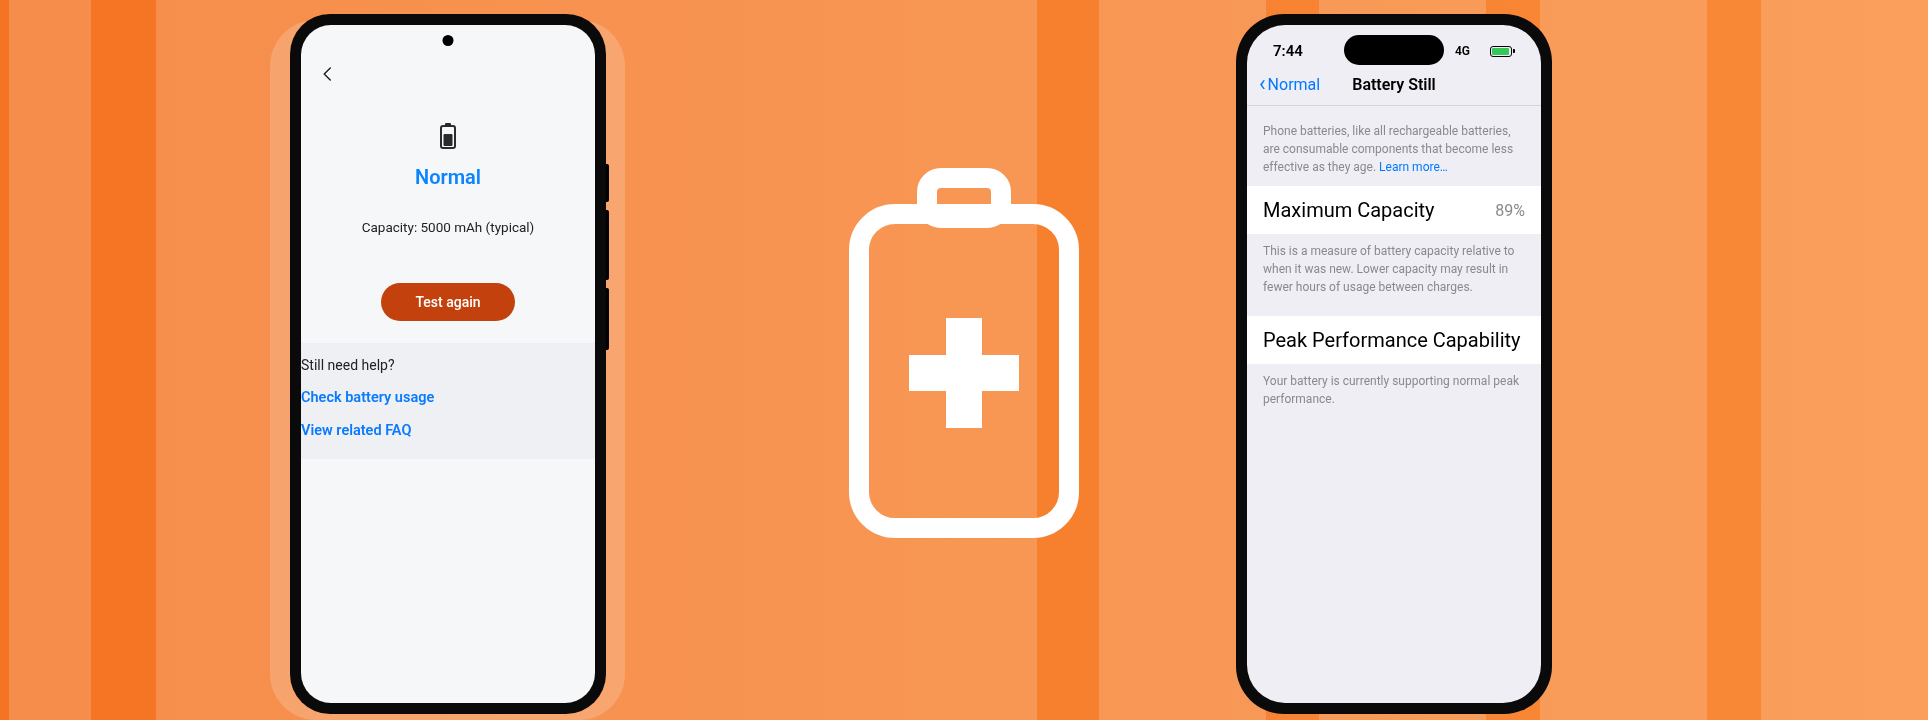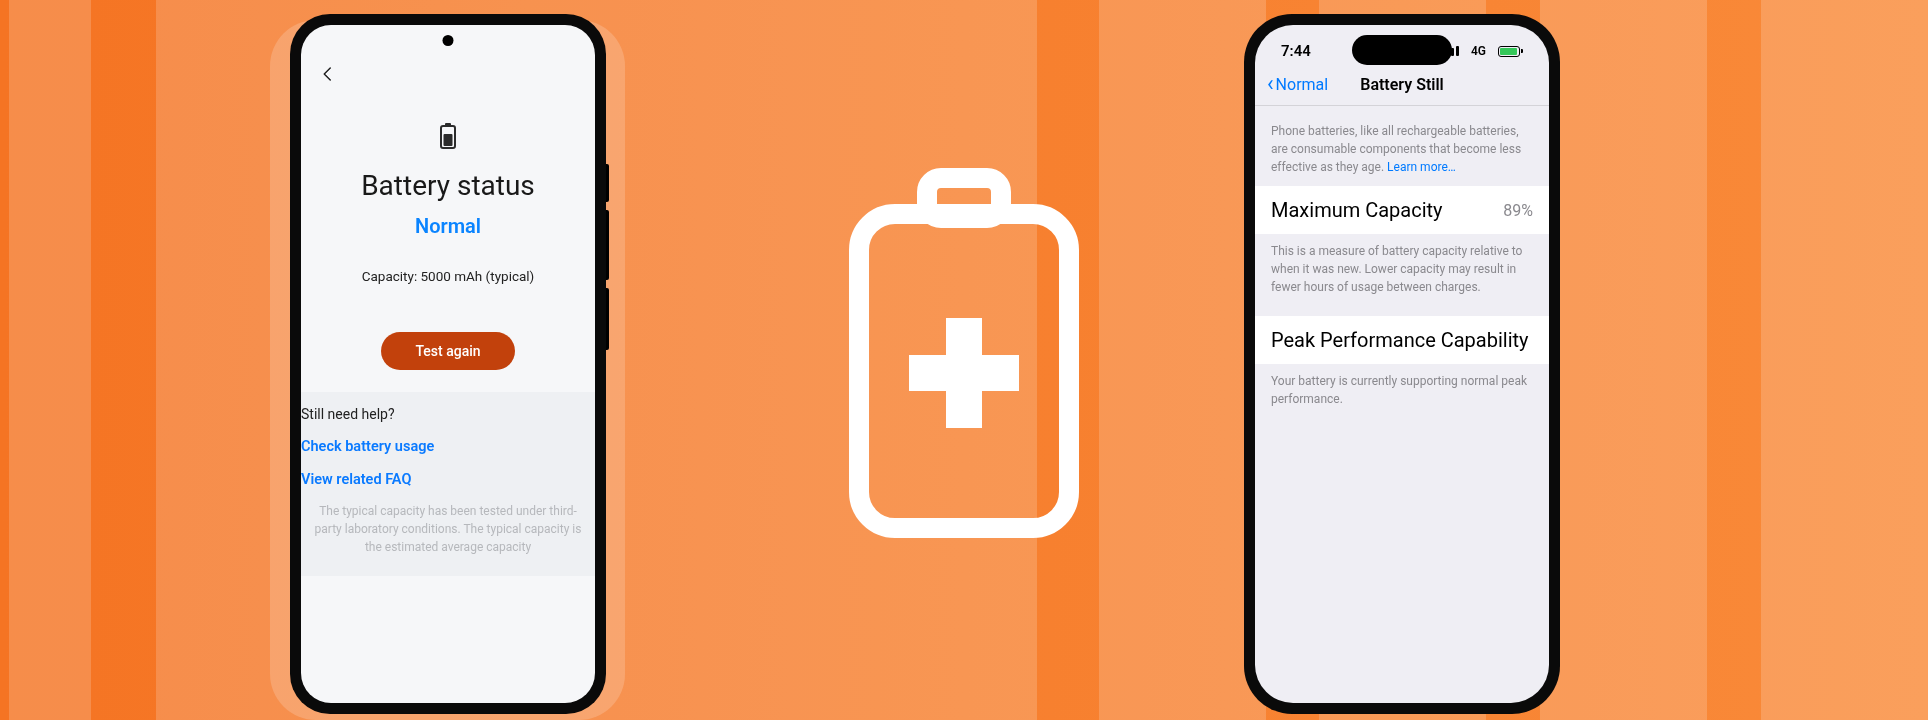--- a/index.html
+++ b/index.html
@@ -30,26 +30,26 @@
 .a-btn{display:inline-block;background:#c2410c;color:#fff;font-size:14px;font-weight:500;padding:11px 34px;border-radius:30px;margin-top:48px}
 .a-help{background:#eef0f3;margin:22px -18px 0;padding:14px 18px 20px}
 .a-help-title{font-size:14px;color:#222;font-weight:400}
 .a-link{font-size:14.5px;color:#0a7aff;font-weight:600;margin-top:16px}
 .a-foot{font-size:12px;color:#b6b8bc;text-align:center;line-height:1.5;padding:14px 8px 0}
 
 
 .big-battery{position:absolute;left:50%;top:50%;transform:translate(-50%,-50%)}
 
 
-.iphone{position:absolute;right:368px;top:14px;width:316px;height:700px;background:#0a0a0a;border-radius:48px;padding:11px}
+.iphone{position:absolute;right:376px;top:14px;width:316px;height:700px;background:#0a0a0a;border-radius:48px;padding:11px}
 .iphone-screen{width:100%;height:100%;background:#efeef4;border-radius:38px;overflow:hidden;position:relative}
 .i-status{display:flex;align-items:center;justify-content:space-between;padding:14px 26px 4px;height:42px}
 .i-time{font-size:15px;font-weight:600;color:#000}
 .i-di{position:absolute;left:50%;top:10px;transform:translateX(-50%);width:100px;height:30px;background:#000;border-radius:20px}
-.i-icons{display:flex;align-items:center;gap:12px;font-size:12px;color:#000}
+.i-icons{display:flex;align-items:center;gap:20px;font-size:12px;color:#000}
 .i-sig{display:inline-flex;align-items:flex-end;gap:1.5px}
 .i-sig span{width:3px;background:#000;border-radius:1px}
 .i-sig span:nth-child(1){height:4px}.i-sig span:nth-child(2){height:6px}.i-sig span:nth-child(3){height:8px}.i-sig span:nth-child(4){height:10px}
 .i-net{font-size:12px;font-weight:600}
 .i-bat{display:inline-flex;align-items:center}
 .i-bat-body{width:22px;height:11px;border:1px solid #000;border-radius:3px;position:relative}
 .i-bat-fill{position:absolute;left:1px;top:1px;bottom:1px;width:85%;background:#34c759;border-radius:1px}
 .i-bat-tip{width:2px;height:4px;background:#000;margin-left:1px;border-radius:0 1px 1px 0}
 .i-nav{display:flex;align-items:center;padding:6px 12px 10px;position:relative;border-bottom:1px solid #d4d3d8}
 .i-back{font-size:16px;color:#007aff;display:flex;align-items:center;gap:2px}
@@ -99,31 +99,29 @@
             </svg>
         </div>
         <div class="a-center">
           <span class="a-bat-icon">
             <svg width="18" height="26" viewBox="0 0 18 26">
                 <rect x="6" y="0" width="6" height="3" rx="1" fill="#2b2b2b"></rect>
                 <rect x="2" y="3" width="14" height="22" rx="2" fill="none" stroke="#2b2b2b" stroke-width="2"></rect>
                 <rect x="4.5" y="11" width="9" height="12" rx="1" fill="#2b2b2b"></rect>
               </svg>
           </span>
-          <div class="a-title">Battery status</div>
           <div class="a-status">Normal</div>
           <div class="a-cap">Capacity: 5000 mAh (typical)</div>
           <div class="a-btn">Test again</div>
         </div>
       </div>
       <div class="a-help">
         <div class="a-help-title">Still need help?</div>
         <div class="a-link">Check battery usage</div>
         <div class="a-link">View related FAQ</div>
-        <div class="a-foot">The typical capacity has been tested under third-party laboratory conditions. The typical capacity is the estimated average capacity</div>
       </div>
     </div>
   </div>
 
   <div class="big-battery">
     <svg width="250" height="380" viewBox="0 0 250 380">
       <rect x="88" y="10" width="74" height="40" rx="14" fill="none" stroke="#fff" stroke-width="20"></rect>
       <rect x="20" y="46" width="210" height="314" rx="36" fill="none" stroke="#fff" stroke-width="20"></rect>
       <path d="M125 150 v110 M70 205 h110" stroke="#fff" stroke-width="36" stroke-linecap="butt"></path>
     </svg>

